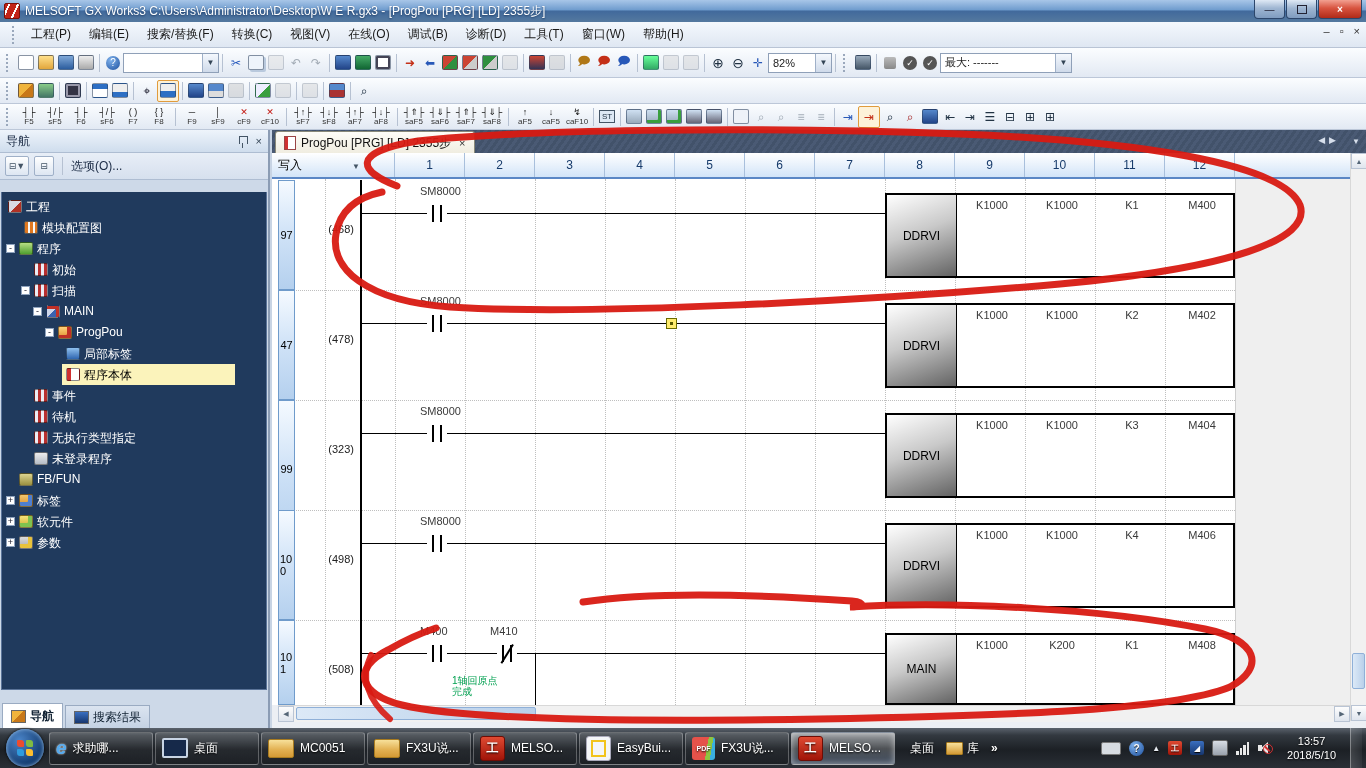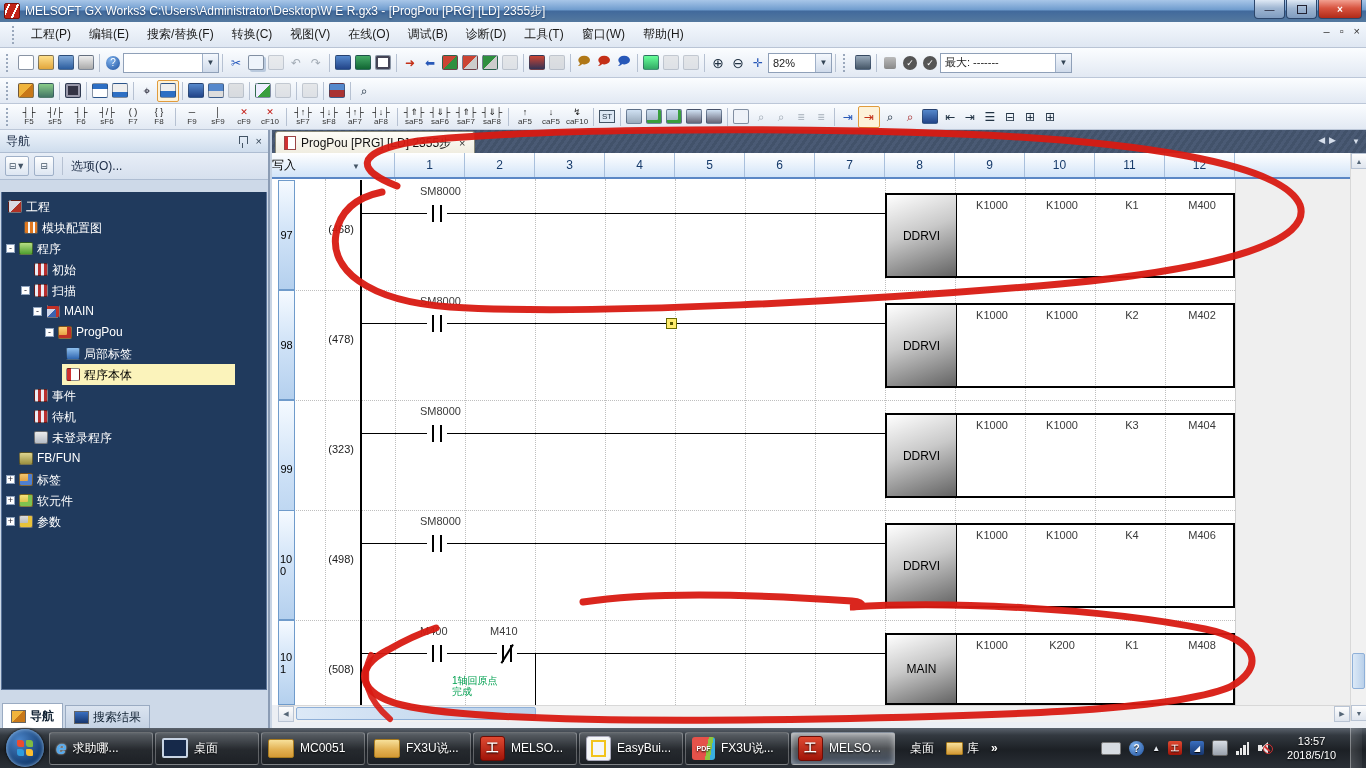--- a/index.html
+++ b/index.html
@@ -99,21 +99,21 @@
     gap:5px;padding:0 8px;font-size:12px;color:#111}
   .tab-ico{width:10px;height:12px;background:linear-gradient(90deg,#d03030 0 3px,#fff 3px);border:1px solid #944}
   .tab-x{color:#333;font-size:11px;margin-left:3px}
   .tab-nav-btns{position:absolute;right:26px;top:5px;color:#d7dfeb;font-size:9px;letter-spacing:4px}
   .tab-dd{position:absolute;right:6px;top:7px;color:#d7dfeb;font-size:8px}
   #colheader{position:absolute;left:0;top:23px;width:1078px;height:26px;
     background:linear-gradient(#ffffff,#d2e4f8);border-bottom:2px solid #5b87c5;box-sizing:border-box}
   .hcell{position:absolute;top:0;height:24px;border-right:1px solid #a8bfdc;color:#173b6b;
     display:flex;align-items:center;justify-content:center;font-size:12px;box-sizing:border-box}
   #mode-cell{position:absolute;left:0;top:0;height:24px;width:123px;color:#000;display:flex;align-items:center;
-    box-sizing:border-box;border-right:1px solid #a8bfdc}
+    padding-left:6px;box-sizing:border-box;border-right:1px solid #a8bfdc}
   #mode-dd{position:absolute;left:80px;top:9px;font-size:8px;color:#456}
   #canvas{position:absolute;left:0;top:49px;width:963px;height:526px;background:#fff}
   #gray-zone{position:absolute;left:963px;top:49px;width:115px;height:526px;background:#efefef;border-left:1px solid #cfcfcf}
   .vgrid{position:absolute;top:49px;height:526px;width:0;border-left:1px dotted #bfbfbf}
   .hgrid{position:absolute;left:6px;width:957px;height:0;border-top:1px dotted #bfbfbf}
   #rail{position:absolute;left:88px;top:50px;width:2px;height:525px;background:#000}
   .rowhdr{position:absolute;left:6px;width:17px;background:linear-gradient(180deg,#f5faff,#cfe2f7 50%,#b4d0ee);
     border:1px solid #6f9bcb;box-sizing:border-box;color:#000;font-size:11px;line-height:12px;
     display:flex;align-items:center;justify-content:center;text-align:left;word-break:break-all;padding:1px}
   .step{position:absolute;left:16px;width:66px;text-align:right;font-size:11px;color:#222}
@@ -573,20 +573,24 @@
       </div>
     <div class="titem">
       <span class="tico i-book" style="left:32px"></span>
       <span class="tlabel" style="left:50px">事件</span>
       </div>
     <div class="titem">
       <span class="tico i-book" style="left:32px"></span>
       <span class="tlabel" style="left:50px">待机</span>
       </div>
     <div class="titem">
+      <span class="tico i-book" style="left:32px"></span>
+      <span class="tlabel" style="left:50px">无执行类型指定</span>
+      </div>
+    <div class="titem">
       <span class="tico i-grayf" style="left:32px"></span>
       <span class="tlabel" style="left:50px">未登录程序</span>
       </div>
     <div class="titem">
       <span class="tico i-fbfun" style="left:17px"></span>
       <span class="tlabel" style="left:35px">FB/FUN</span>
       </div>
     <div class="titem">
       <span class="texp" style="left:4px">+</span>
       <span class="tico i-label" style="left:17px"></span>
@@ -676,21 +680,21 @@
       <span class="cbar" style="left:13px"></span>
     </div>
   <div class="instrbox" style="top:63px">
     <div class="instrname">DDRVI</div>
     <span class="opd" style="left:70px">K1000</span>
     <span class="opd" style="left:140px">K1000</span>
     <span class="opd" style="left:210px">K1</span>
     <span class="opd" style="left:280px">M400</span>
   </div>
 
-  <div class="rowhdr" style="top:160px;height:110px">98</div>
+  <div class="rowhdr" style="top:160px;height:110px">47</div>
   <div class="step" style="top:203px">(478)</div>
   <div class="wire" style="left:88px;top:193px;width:525px"></div>
   <div class="dlabel" style="left:148px;top:165px">SM8000</div>
   <div class="contact" style="left:155px;top:185px">
     <span class="cbar" style="left:5px"></span>
       <span class="cbar" style="left:13px"></span>
     </div>
   <div id="cursor-cell" style="top:188px"></div>
   <div class="instrbox" style="top:173px">
     <div class="instrname">DDRVI</div>

